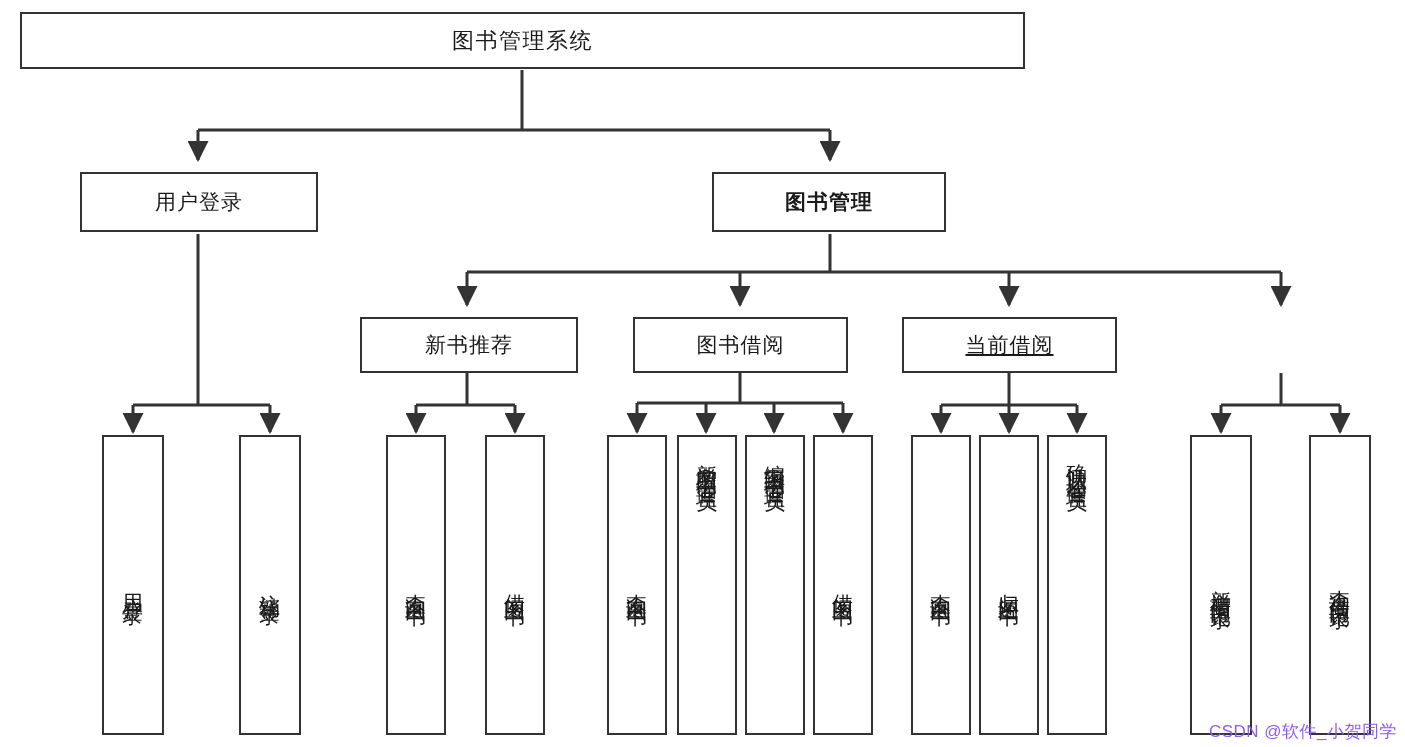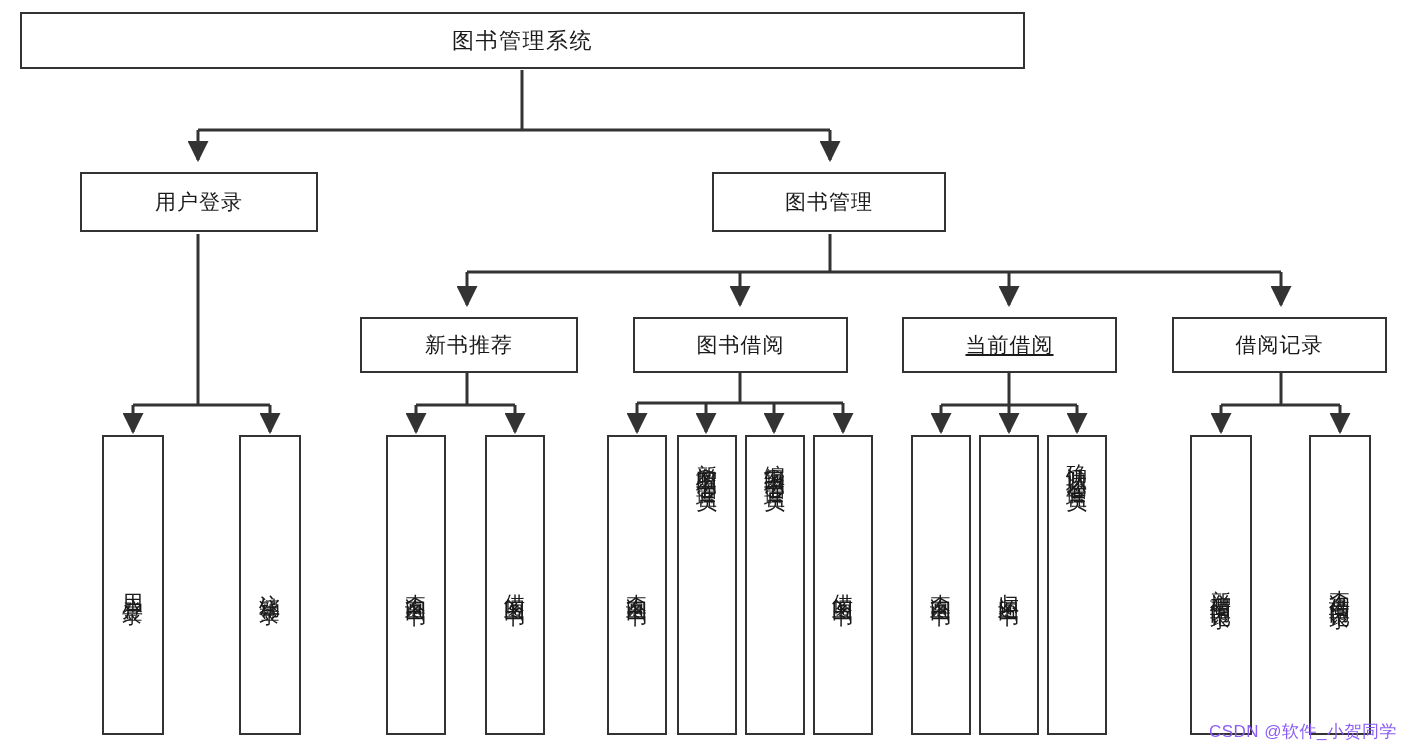--- a/index.html
+++ b/index.html
@@ -134,39 +134,36 @@
   </svg>
 
   <div class="node horizontal root" style="left:20px; top:12px; width:1005px; height:57px;">
     <span class="node-label">图书管理系统</span>
   </div>
 
   <div class="node horizontal" style="left:80px; top:172px; width:238px; height:60px;">
     <span class="node-label">用户登录</span>
   </div>
 
-  <div class="node horizontal" style="left:712px; top:172px; width:234px; height:60px;">
+  <div class="node horizontal" style="left:712px; top:172px; width:234px; height:60px;font-weight:bold;">
     <span class="node-label">图书管理</span>
   </div>
 
   <div class="node horizontal" style="left:360px; top:317px; width:218px; height:56px;">
     <span class="node-label">新书推荐</span>
   </div>
 
   <div class="node horizontal" style="left:633px; top:317px; width:215px; height:56px;justify-content:center;">
     <span class="node-label">图书借阅</span>
   </div>
 
   <div class="node horizontal" style="left:902px; top:317px; width:215px; height:56px;text-decoration:underline;">
     <span class="node-label">当前借阅</span>
   </div>
 
-  <div class="node horizontal" style="left:1172px; top:317px; width:215px; height:56px;">
-    <span class="node-label">借阅记录</span>
-  </div>
 
   <div class="node vertical centered" style="left:102px; top:435px; width:62px; height:300px;">
     <span class="node-label">用户登录</span>
   </div>
 
   <div class="node vertical centered" style="left:239px; top:435px; width:62px; height:300px;">
     <span class="node-label">注销登录</span>
   </div>
 
   <div class="node vertical centered" style="left:386px; top:435px; width:60px; height:300px;">

